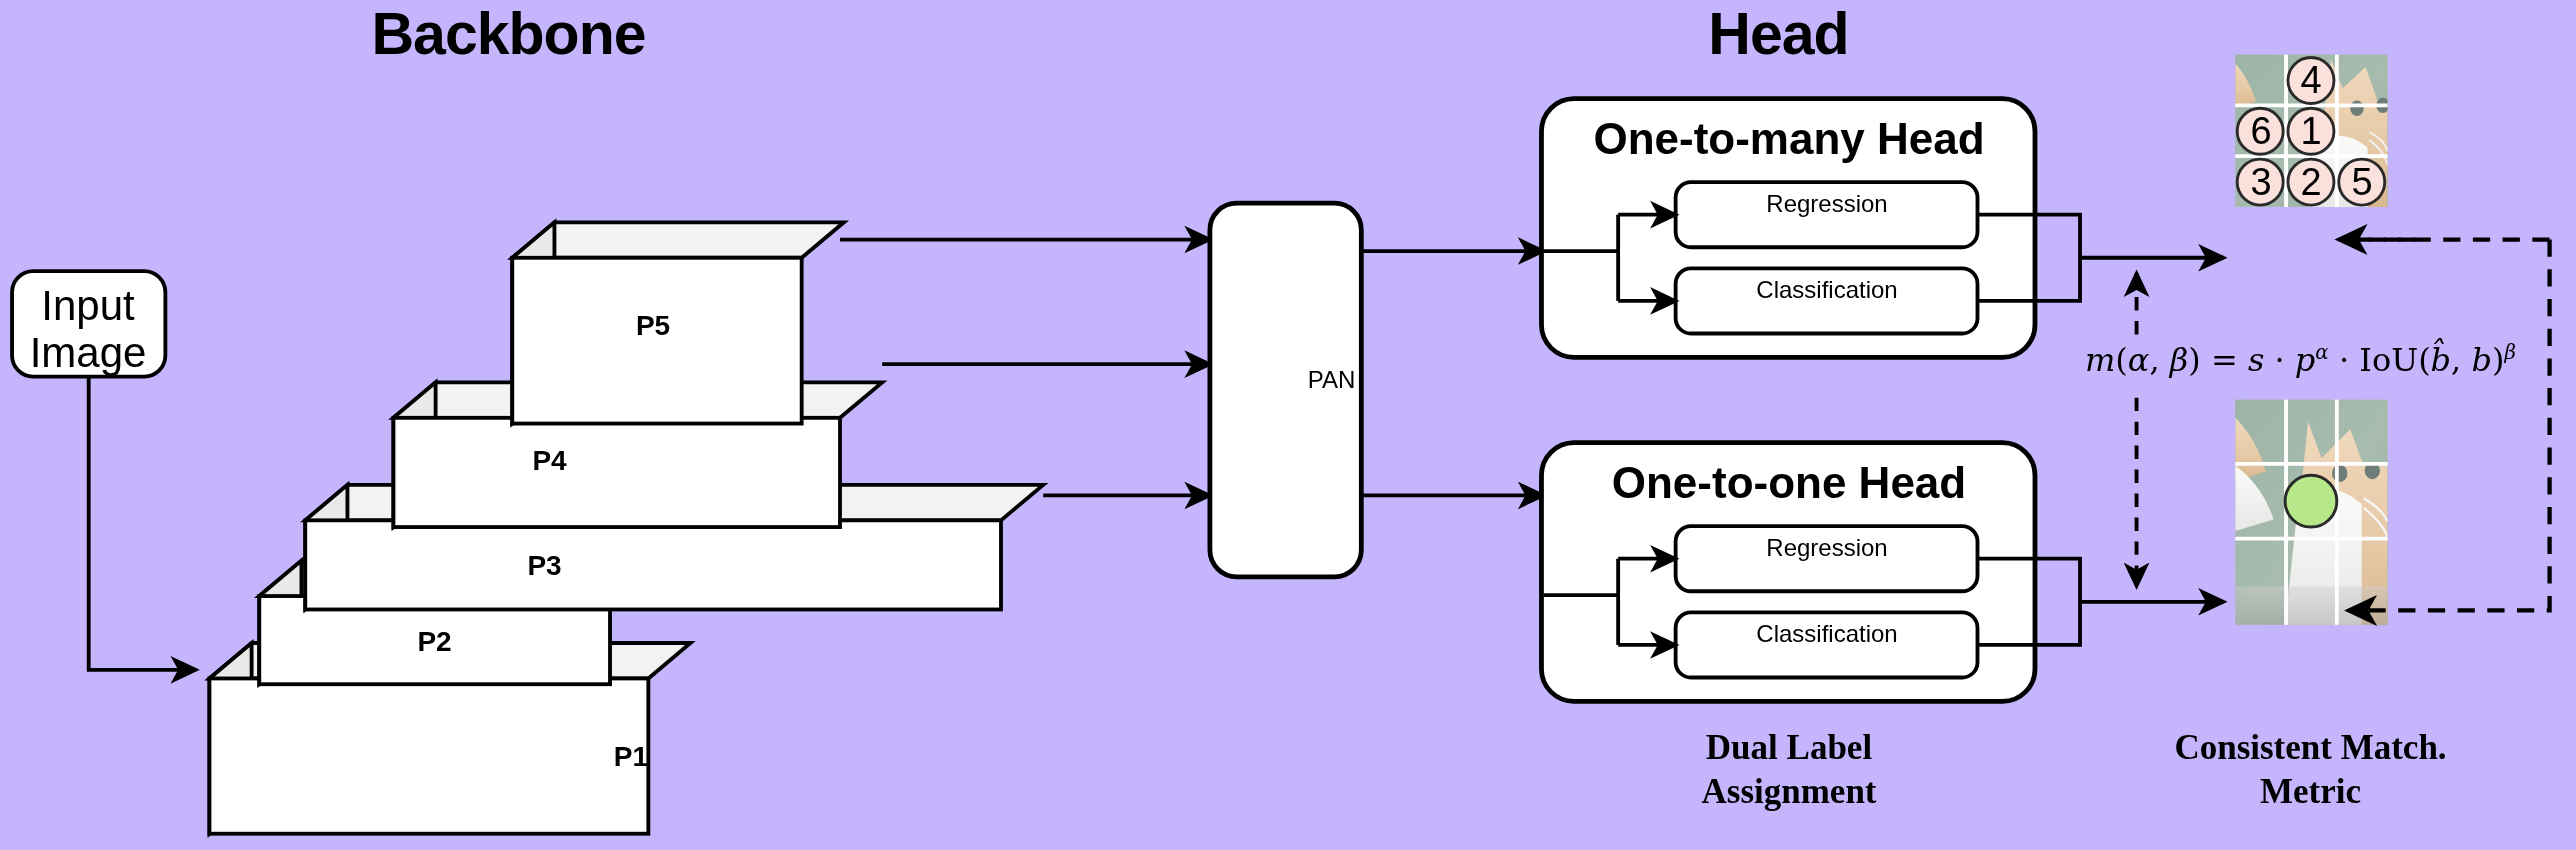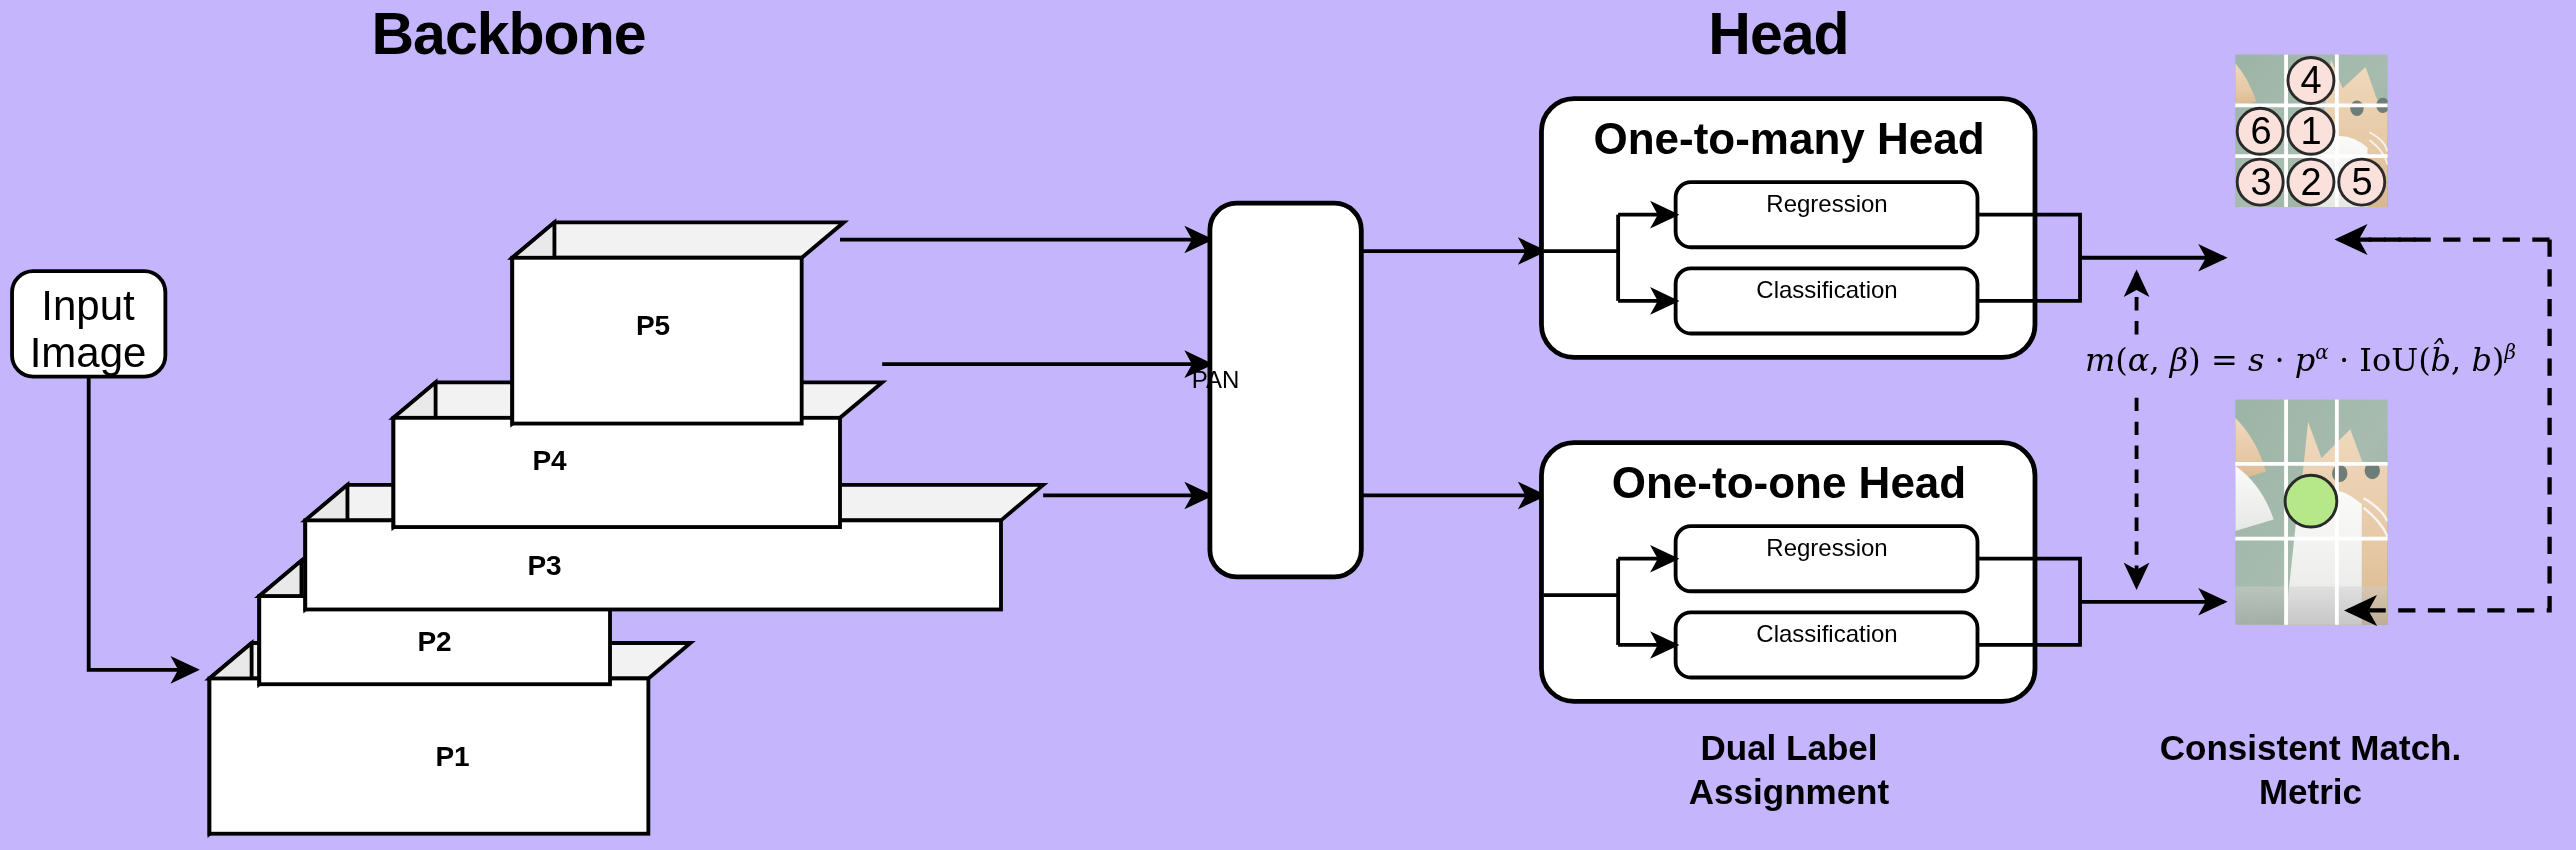--- a/index.html
+++ b/index.html
@@ -5,21 +5,21 @@
   html,body{margin:0;padding:0;background:#ffffff;}
   body{font-family:"Liberation Sans",sans-serif;}
   #stage{position:relative;width:2576px;height:850px;background:#c4b5fd;overflow:hidden;}
   svg.layer{position:absolute;left:0;top:0;width:2576px;height:850px;}
   .lbl{position:absolute;white-space:pre;color:#000;}
   .section-title{font-family:"Liberation Sans",sans-serif;font-weight:bold;font-size:59px;letter-spacing:-1px;text-align:center;}
   .pbox-label{font-family:"Liberation Sans",sans-serif;font-weight:bold;font-size:28px;}
   .softlabel{font-family:"Liberation Sans",sans-serif;font-weight:normal;font-size:42px;text-align:center;line-height:1.12;}
   .headtitle{font-family:"Liberation Sans",sans-serif;font-weight:bold;font-size:44px;text-align:center;}
   .subbox-label{font-family:"Liberation Sans",sans-serif;font-weight:normal;font-size:24px;text-align:center;}
-  .caption{font-family:Liberation Sans, sans-serif;font-weight:bold;font-size:35px;text-align:center;line-height:1.25;}
+  .caption{font-family:Liberation Serif, serif;font-weight:bold;font-size:35px;text-align:center;line-height:1.25;}
   .formula{font-family:"DejaVu Serif",serif;font-size:32px;white-space:nowrap;}
   .formula i{font-style:italic;}
   .formula sup{font-size:0.62em;font-style:italic;}
   .circnum{font-family:"Liberation Sans",sans-serif;font-size:38px;text-align:center;}
 </style>
 </head>
 <body>
 
 <div id="stage">
 
@@ -214,27 +214,27 @@
 
     <g>
       <path d="M2660,250 L2660,637 L2450,637" fill="none" stroke="#000" stroke-width="4.5" stroke-dasharray="18 13" marker-end="url(#arrow)"></path>
       <path d="M2660,250 L2450,250 L2450,250" fill="none" stroke="#000" stroke-width="4.5" stroke-dasharray="18 13"></path>
       <line x1="2520" y1="250" x2="2440" y2="250" stroke="#000" stroke-width="4.5" stroke-dasharray="18 13" marker-end="url(#arrow)"></line>
     </g>
   </svg>
 
   <div class="lbl softlabel" style="left:11.5px;top:282px;width:153px;"><span>Input</span><br><span>Image</span></div>
 
-  <div class="lbl pbox-label" style="left:209px;top:741px;width:439px;text-align:center;padding-left:24px;">P1</div>
+  <div class="lbl pbox-label" style="left:209px;top:741px;width:439px;text-align:right;">P1</div>
   <div class="lbl pbox-label" style="left:259px;top:626px;width:351px;text-align:center;">P2</div>
   <div class="lbl pbox-label" style="left:305px;top:550px;width:479px;text-align:center;">P3</div>
   <div class="lbl pbox-label" style="left:393px;top:445px;width:313px;text-align:center;">P4</div>
   <div class="lbl pbox-label" style="left:512px;top:310px;width:282px;text-align:center;">P5</div>
 
-  <div class="lbl subbox-label" style="left:1140px;top:366px;width:151px;">PAN</div>
+  <div class="lbl subbox-label" style="left:1256px;top:366px;width:151px;">PAN</div>
 
   <div class="lbl headtitle" style="left:1542px;top:114px;width:494px;">One-to-many Head</div>
   <div class="lbl subbox-label" style="left:1676px;top:190px;width:302px;">Regression</div>
   <div class="lbl subbox-label" style="left:1676px;top:276px;width:302px;">Classification</div>
 
   <div class="lbl headtitle" style="left:1542px;top:458px;width:494px;">One-to-one Head</div>
   <div class="lbl subbox-label" style="left:1676px;top:534px;width:302px;">Regression</div>
   <div class="lbl subbox-label" style="left:1676px;top:620px;width:302px;">Classification</div>
 
   <div class="lbl circnum" style="left:2287px;top:59px;width:48px;">4</div>

